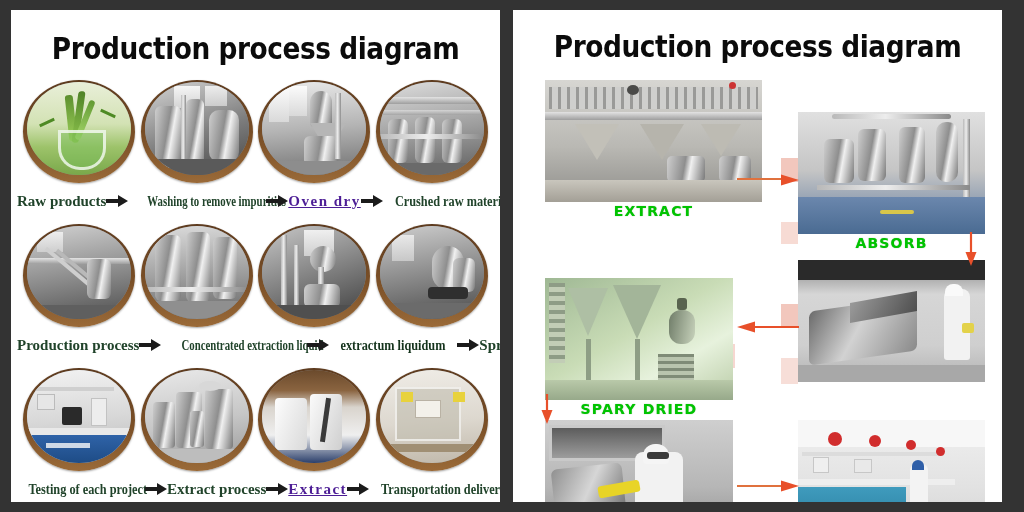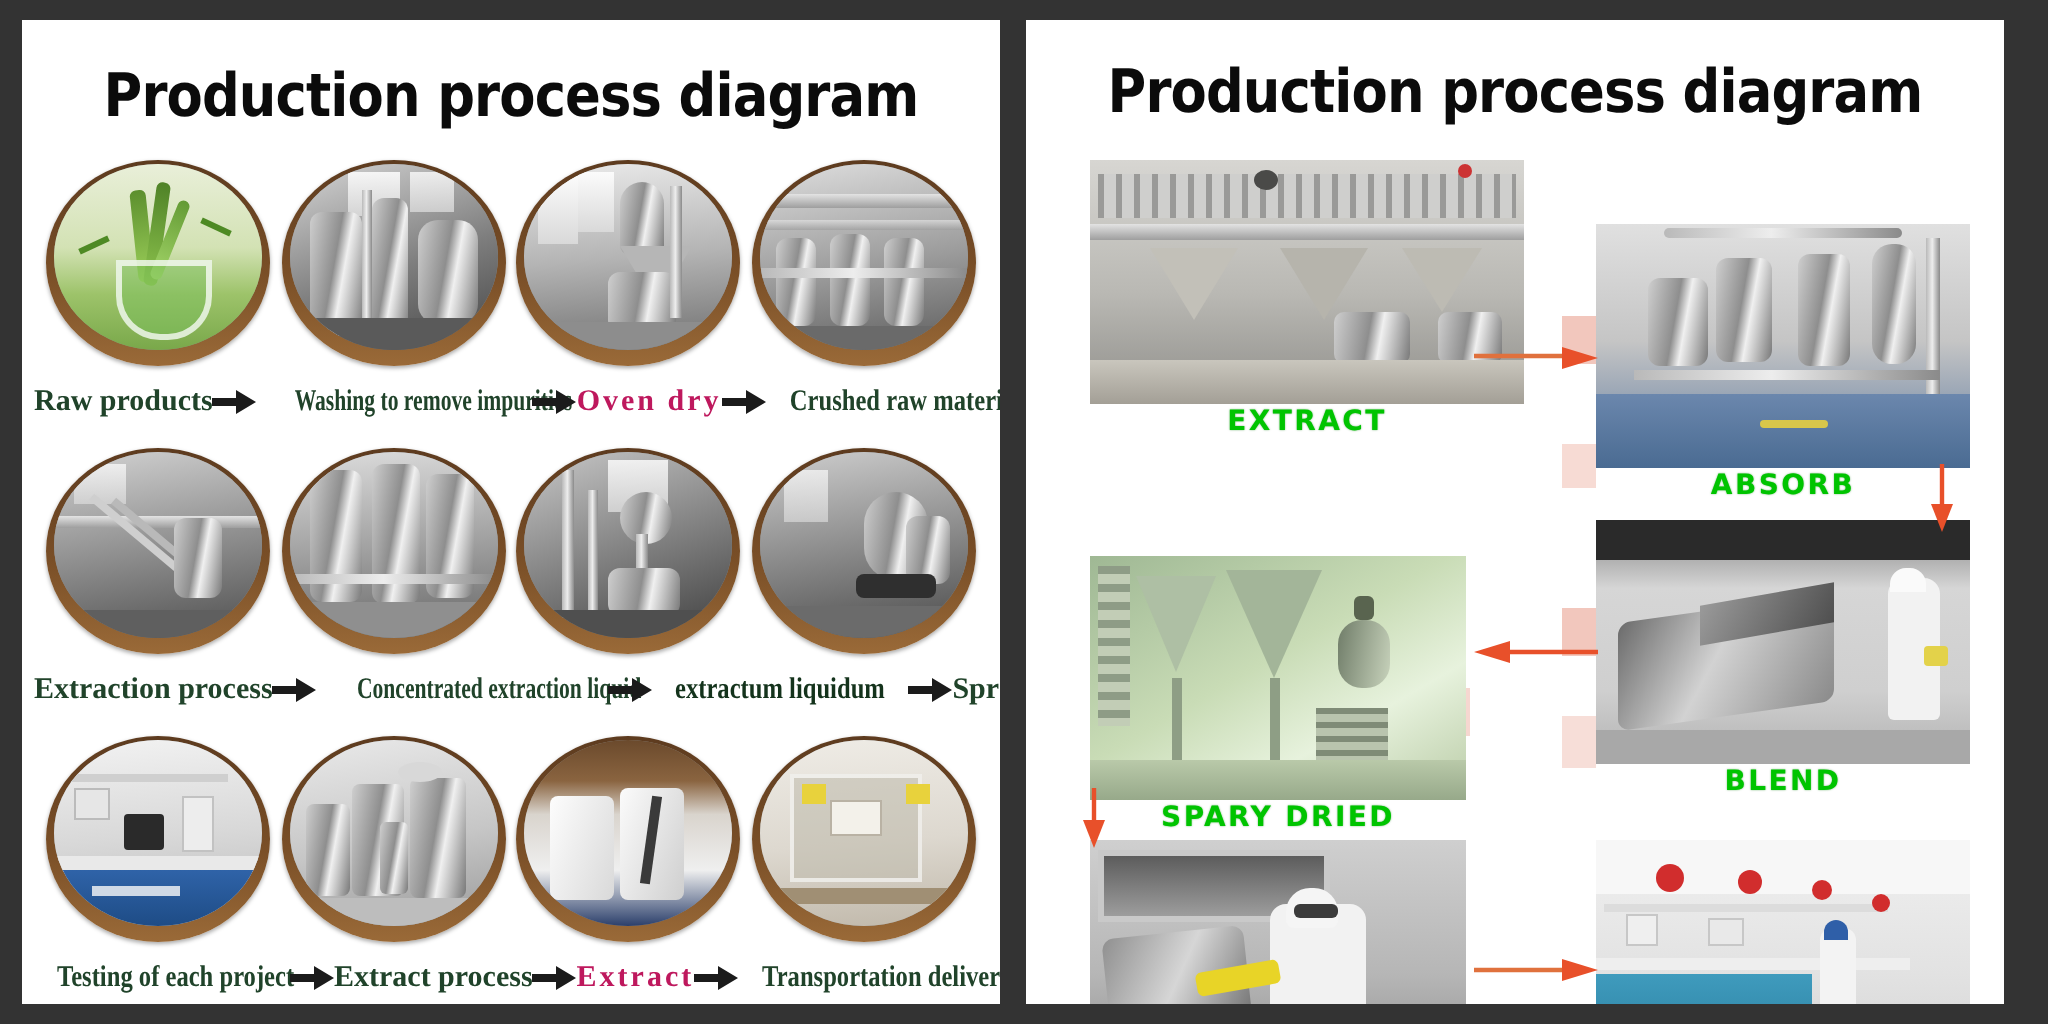--- a/index.html
+++ b/index.html
@@ -83,21 +83,21 @@
   }
   .lbl{
     font-family:"Liberation Serif", serif;
     font-weight:bold;
     font-size:15px;
     color:#1d3b1d;
     white-space:nowrap;
     text-align:center;
     line-height:1;
   }
-  .lbl.dark{ color:#be185d; letter-spacing:1.5px; }
+  .lbl.dark{ color:#4c1d95; letter-spacing:1.5px;text-decoration:underline; }
   .lbl.green{ color:#20432a; }
   .lbl.narrow{ transform:scaleX(.72); font-size:15px; }
   .lbl.narrow2{ transform:scaleX(.82); }
   .arw{
     flex:0 0 auto;
     width:22px; height:14px;
     position:relative;
   }
   .arw svg{ display:block; }
 
@@ -285,21 +285,21 @@
                 <div class="win" style="left:12%;top:10%;width:22px;height:26px;opacity:.7"></div>
                 <div class="tank" style="left:50%;top:22%;width:32px;height:44px;border-radius:16px"></div>
                 <div class="tank" style="left:70%;top:34%;width:22px;height:34px"></div>
                 <div style="position:absolute;left:46%;top:66%;width:40px;height:12px;background:#2f2f2f;border-radius:4px"></div>
                 <div class="floor" style="height:16px;background:#6b6b6b"></div>
               </div>
             </div>
           </div>
         </div>
         <div class="labels">
-          <div class="lbl green" style="width:124px">Extraction process</div>
+          <div class="lbl green" style="width:124px">Production process</div>
           <div class="arw">
               <svg width="22" height="14" viewBox="0 0 22 14">
                 <path d="M0 5 L12 5 L12 1 L22 7 L12 13 L12 9 L0 9 Z" fill="#1b1b1b"></path>
               </svg>
             </div>
           <div class="lbl green narrow" style="width:146px">Concentrated extraction liquid</div>
           <div class="arw">
               <svg width="22" height="14" viewBox="0 0 22 14">
                 <path d="M0 5 L12 5 L12 1 L22 7 L12 13 L12 9 L0 9 Z" fill="#1b1b1b"></path>
               </svg>
@@ -464,21 +464,20 @@
           <div class="scene" style="background:linear-gradient(180deg,#7c7c7c,#d6d6d6 28%,#cfcfcf 70%,#b2b2b2)">
             <div style="position:absolute;left:0;top:0;width:100%;height:16%;background:#2a2a2a"></div>
             <div style="position:absolute;left:6%;top:36%;width:58%;height:44%;background:linear-gradient(120deg,#6b6b6b,#d2d2d2 45%,#8a8a8a);transform:skewY(-8deg);border-radius:6px"></div>
             <div style="position:absolute;left:28%;top:30%;width:36%;height:16%;background:linear-gradient(120deg,#9a9a9a,#4f4f4f);transform:skewY(-10deg)"></div>
             <div class="person" style="right:8%;top:24%;width:26px;height:58%"></div>
             <div style="position:absolute;right:12%;top:20%;width:18px;height:12px;background:#fafafa;border-radius:8px 8px 0 0"></div>
             <div style="position:absolute;right:6%;top:52%;width:12px;height:10px;background:#e3d24a;border-radius:2px"></div>
             <div class="floor" style="height:14%;background:#a8a8a8"></div>
           </div>
         </div>
-        <div class="cap">BLEND</div>
       </div>
 
       <div class="cell" style="left:32px;top:348px;width:188px;height:140px;">
         <div class="pic">
           <div class="scene" style="background:linear-gradient(180deg,#cfcfcf,#b6b6b6 55%,#8c8c8c)">
             <div style="position:absolute;left:2%;top:4%;width:62%;height:30%;background:linear-gradient(180deg,#5c5c5c,#9d9d9d);border:3px solid #c9c9c9"></div>
             <div style="position:absolute;left:4%;top:38%;width:38%;height:40%;background:linear-gradient(120deg,#8f8f8f,#d6d6d6 50%,#6f6f6f);border-radius:6px;transform:rotate(-6deg)"></div>
             <div class="person" style="left:48%;top:26%;width:48px;height:68%"></div>
             <div style="position:absolute;left:52%;top:20%;width:26px;height:20px;background:#f5f5f5;border-radius:12px 12px 4px 4px"></div>
             <div style="position:absolute;left:54%;top:26%;width:22px;height:7px;background:#3b3b3b;border-radius:3px"></div>

